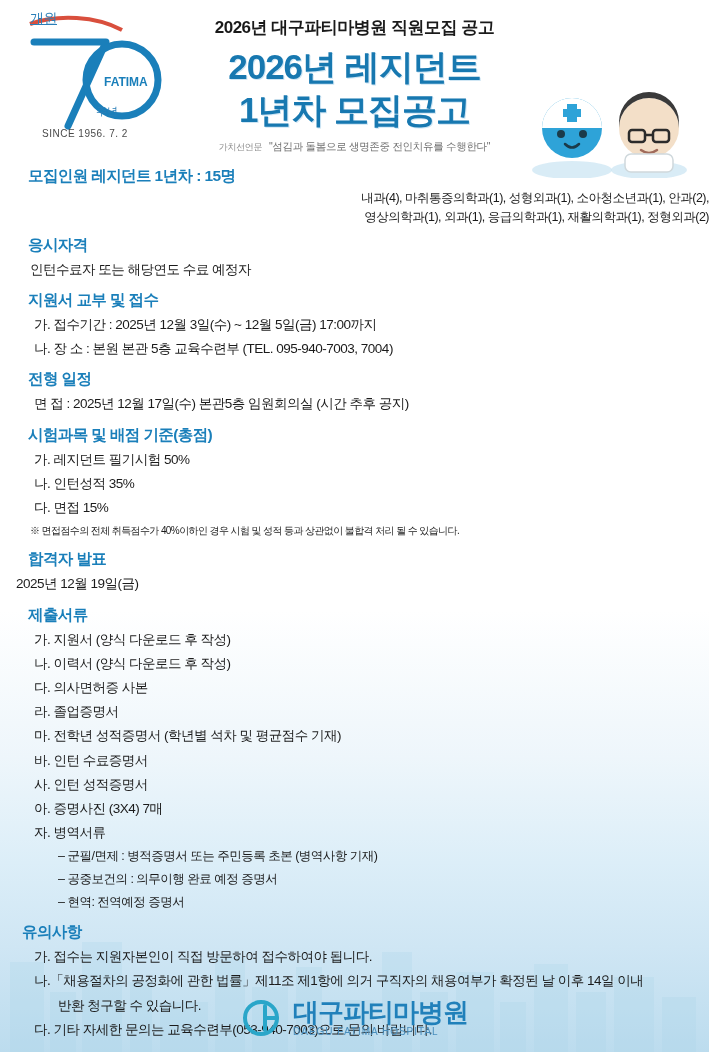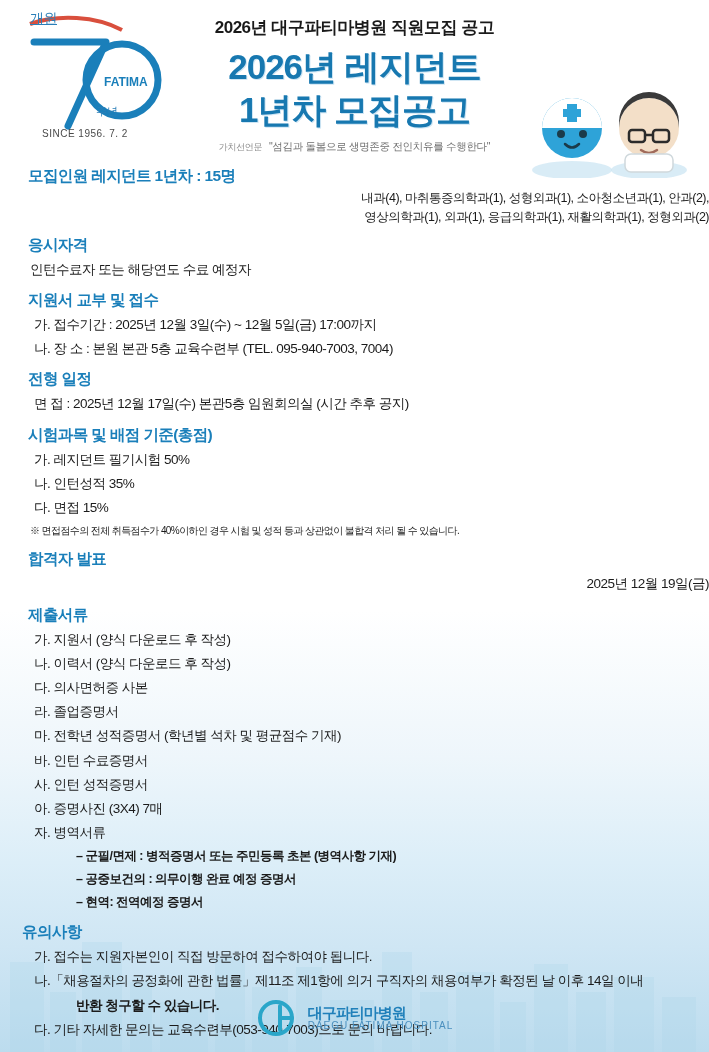--- a/index.html
+++ b/index.html
@@ -129,22 +129,21 @@
     padding: 6px 12px 2px 28px;
   }
   .line {
     font-size: 13.5px;
     color: #1b1b1b;
     letter-spacing: -0.5px;
     padding: 3px 0 3px 34px;
     line-height: 1.35;
   }
   .line.indent2 {
-    padding-left: 76px;
-    font-weight: bold;
+    padding-left: 58px;
   }
   .line.small {
     font-size: 12.5px;
   }
   .line.tight {
     padding-top: 1px;
     padding-bottom: 1px;
     text-align: right;
   }
   .note {
@@ -161,21 +160,21 @@
     display: flex;
     align-items: center;
     justify-content: center;
     gap: 8px;
   }
   .footer-mark {
     width: 44px;
     height: 40px;
   }
   .footer-text-kr {
-    font-size: 15px;
+    font-size: 26px;
     font-weight: bold;
     color: #2080ba;
     letter-spacing: -1px;
     line-height: 1.05;
   }
   .footer-text-en {
     font-size: 10px;
     color: #4a8fbe;
     letter-spacing: 1px;
   }
@@ -287,21 +286,21 @@
     <div class="sec">
       <div class="sec-head">시험과목 및 배점 기준(총점)</div>
       <div class="line">가. 레지던트 필기시험 50%</div>
       <div class="line">나. 인턴성적 35%</div>
       <div class="line">다. 면접 15%</div>
       <div class="note">※ 면접점수의 전체 취득점수가 40%이하인 경우 시험 및 성적 등과 상관없이 불합격 처리 될 수 있습니다.</div>
     </div>
 
     <div class="sec">
       <div class="sec-head">합격자 발표</div>
-      <div class="line" style="padding-left:24px;text-align:right;">2025년 12월 19일(금)</div>
+      <div class="line" style="padding-left:16px;">2025년 12월 19일(금)</div>
     </div>
 
     <div class="sec">
       <div class="sec-head">제출서류</div>
       <div class="line">가. 지원서 (양식 다운로드 후 작성)</div>
       <div class="line">나. 이력서 (양식 다운로드 후 작성)</div>
       <div class="line">다. 의사면허증 사본</div>
       <div class="line">라. 졸업증명서</div>
       <div class="line">마. 전학년 성적증명서 (학년별 석차 및 평균점수 기재)</div>
       <div class="line">바. 인턴 수료증명서</div>

